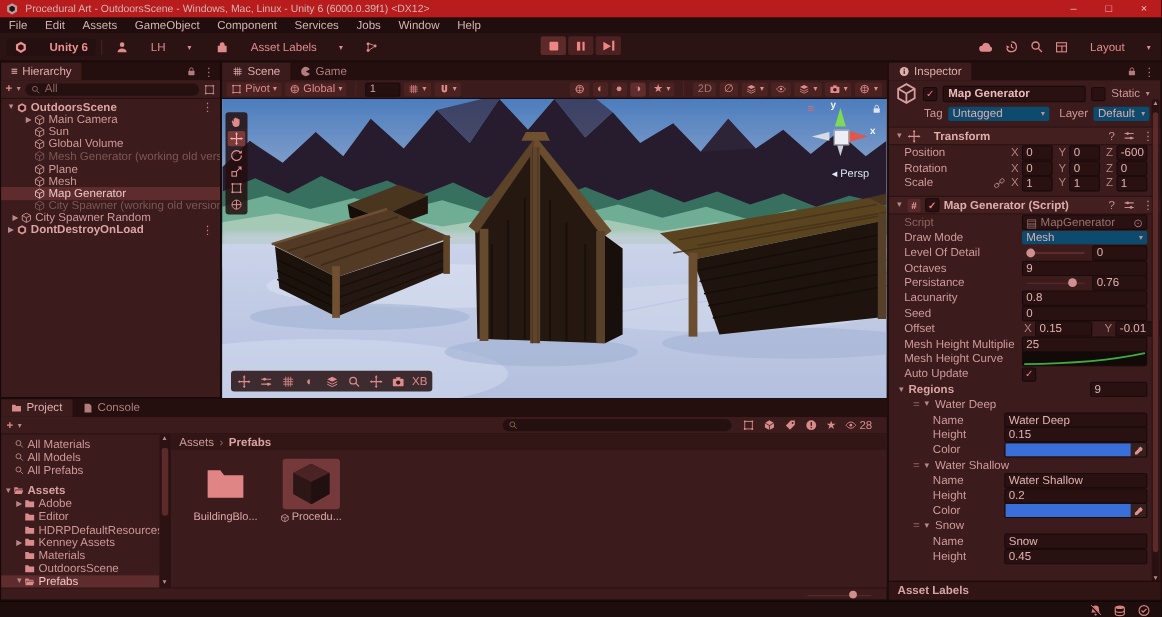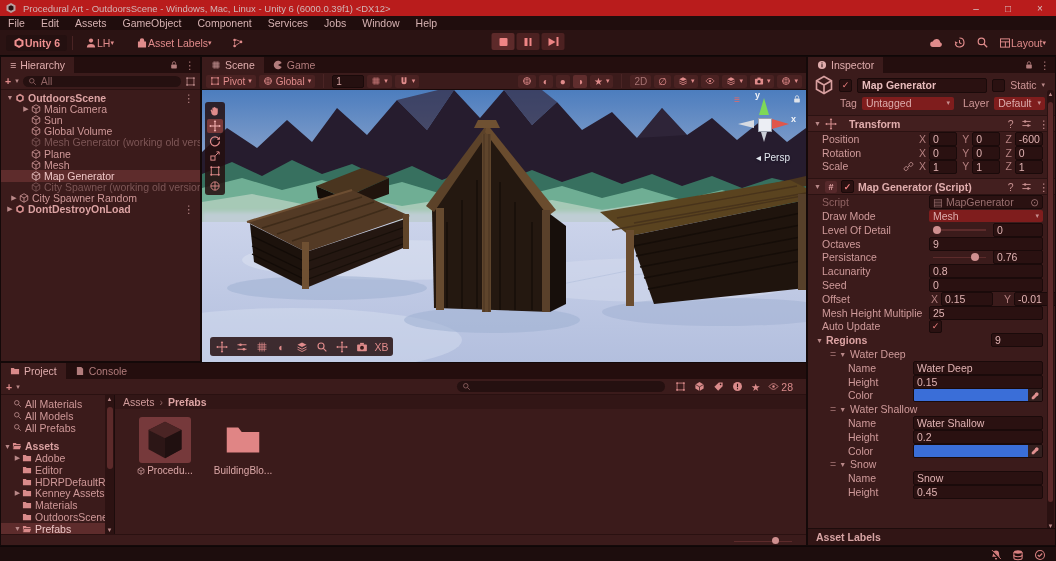--- a/index.html
+++ b/index.html
@@ -8,21 +8,21 @@
        position:relative;-webkit-font-smoothing:antialiased;}
   .ic{width:12px;height:12px;fill:currentColor;flex:none;display:inline-block}
   
   #titlebar{height:16px;background:#b91c1c;display:flex;align-items:center;font-size:9.5px;color:#d2b6b6;}
   #titlebar .ticon{margin:0 6px 0 5px;color:#b9a0a0}
   #titlebar .wbtns{margin-left:auto;display:flex}
   #titlebar .wbtn{width:32px;height:16px;display:flex;align-items:center;justify-content:center;color:#d8c2c2;font-size:10px}
   #menubar{height:14px;background:#200d0d;display:flex;align-items:center;font-size:10.5px;color:#d6b2b2}
   #menubar span{padding:0 8px;}
   #toolbar{height:25px;background:#2b1313;border-bottom:1px solid #0f0707;display:flex;align-items:center;position:relative}
-  .tchip{display:flex;align-items:center;gap:0;padding:2px 7px;border-radius:3px;color:#e08b8b}
+  .tchip{display:flex;align-items:center;gap:20px;padding:2px 7px;border-radius:3px;color:#e08b8b}
   .tchip.badge{background:#241010;font-weight:bold;color:#ef9090;margin-left:6px}
   .tsep{width:1px;height:14px;background:#4a2424;margin:0 5px}
   .playgrp{position:absolute;left:50%;top:3px;transform:translateX(-50%);display:flex;gap:2px}
   .pbtn{width:23px;height:17px;background:#4c2121;border-radius:2px;display:flex;align-items:center;justify-content:center;color:#ef8585}
   .pbtn.on{background:#5d2a2a}
   .psq{width:8px;height:8px;background:#ef8585;border-radius:1px}
   .pbar{width:2.5px;height:8px;background:#ef8585;margin:0 1px}
   .ptri{width:0;height:0;border-left:7px solid #ef8585;border-top:4.5px solid transparent;border-bottom:4.5px solid transparent}
   .pstick{width:2px;height:9px;background:#ef8585;margin-left:1px}
   #toolbar .right{margin-left:auto;display:flex;align-items:center;gap:10px;padding-right:10px;color:#e08b8b}
@@ -75,21 +75,21 @@
   
   .insp-body{height:458px;overflow:hidden;position:relative}
   .insp-scroll{position:absolute;right:1px;top:17px;width:7px;height:440px;background:#2a1111;border-radius:3px}
   .insp-thumb{position:absolute;left:1px;top:12px;width:5px;height:400px;background:#5c2a2a;border-radius:3px}
   .sarr{position:absolute;left:0;width:7px;text-align:center;font-size:6px;color:#b98888}
   .ihead{padding:3px 10px 3px 6px}
   .ihrow{display:flex;align-items:center;gap:5px;height:18px}
   .bigcube{color:#d8a0a0}
   .namefld{flex:1;height:13px;background:#2a1111;border:1px solid #1a0a0a;border-radius:2px;display:flex;align-items:center;padding:0 4px;font-weight:bold;color:#e8bcbc}
   .chk{width:11px;height:11px;background:#2a1111;border:1px solid #1a0a0a;border-radius:2px;display:flex;align-items:center;justify-content:center;color:#f08080;font-size:9px;flex:none}
-  .dd{height:13px;background:#7f1d1d;border-radius:2px;display:flex;align-items:center;padding:0 4px;gap:4px;color:#ddadad}
+  .dd{height:13px;background:#0c4a6e;border-radius:2px;display:flex;align-items:center;padding:0 4px;gap:4px;color:#ddadad}
   .dd .da{margin-left:auto;font-size:7px;color:#c79090}
   .comp-head{height:15px;background:#431f1f;border-top:1px solid #2b1212;border-bottom:1px solid #2b1212;display:flex;align-items:center;gap:4px;padding:0 6px;font-weight:bold;color:#e0adad}
   .comp-head .fold{font-size:7px;color:#b98888}
   .comp-head .cicons{margin-left:auto;display:flex;gap:7px;align-items:center;font-weight:normal;color:#c79090}
   .irow{display:flex;align-items:center;height:13.8px;padding-left:14px;padding-right:12px;gap:3px}
   .ilabel{width:104px;flex:none;white-space:nowrap;overflow:hidden;color:#cf9a9a}
   .ilabel.dim{color:#8f6262}
   .fld{height:12px;background:#2a1111;border:1px solid #1a0a0a;border-radius:2px;display:flex;align-items:center;padding:0 3px;color:#e0b2b2;flex:1;min-width:0}
   .fld.sm{flex:none;width:44px}
   .axl{color:#b58080;flex:none;padding-left:2px}
@@ -107,21 +107,21 @@
   .rhead .drag{color:#8f6262;letter-spacing:-1px}
   .rhead .fold{font-size:7px;color:#b98888}
   .rrow{display:flex;align-items:center;height:13.8px;padding-left:40px;padding-right:12px;gap:3px}
   .rrow .ilabel{width:62px}
   #assetlabels{position:absolute;bottom:0;left:0;right:0;height:16px;background:#311515;border-top:1px solid #1d0c0c;display:flex;align-items:center;padding:0 8px;font-weight:bold;color:#d8a5a5}
   
   .prj-tools{height:15px;background:#3b1b1b;border-bottom:1px solid #2a1111;display:flex;align-items:center;gap:4px;padding:0 5px}
   .prj-tools .srchfield{max-width:198px;margin-left:auto}
   .prj-icons{display:flex;gap:8px;align-items:center;padding:0 8px 0 6px;color:#d98a8a}
   .prj-body{display:flex;height:139px}
-  .ptree{width:104px;flex:none;overflow:hidden;padding-top:3px}
+  .ptree{width:144px;flex:none;overflow:hidden;padding-top:3px}
   .pscroll{width:9px;flex:none;background:#2c1212;position:relative}
   .pthumb{position:absolute;left:1.5px;top:12px;width:6px;height:62px;background:#5c2a2a;border-radius:3px}
   .pitems{flex:1;background:#3b1b1b;border-left:1px solid #1d0c0c;display:flex;flex-direction:column}
   .crumbs{height:14px;background:#321616;display:flex;align-items:center;gap:5px;padding:0 8px;color:#cf9a9a}
   .itemgrid{display:flex;gap:14px;padding:8px 0 0 18px}
   .tile{width:64px;display:flex;flex-direction:column;align-items:center;gap:2px}
   .thumbbox{width:52px;height:46px;display:flex;align-items:center;justify-content:center;border-radius:3px}
   .thumbbox.sel{background:#76393b}
   .tilelabel{font-size:10px;color:#dca8a8;display:flex;align-items:center;gap:2px;max-width:64px;white-space:nowrap;overflow:hidden}
   .prj-foot{height:12px;border-top:1px solid #2a1111;display:flex;align-items:center}
@@ -940,20 +940,28 @@
             <span>-0.01</span>
           </div>
       </div>
       <div class="irow">
         <span class="ilabel">Mesh Height Multiplie</span>
         <div class="fld">
             <span>25</span>
           </div>
       </div>
       <div class="irow">
+        <span class="ilabel">Mesh Height Curve</span>
+        <div class="curvebox">
+          <svg width="100%" height="12" viewBox="0 0 100 12" preserveAspectRatio="none">
+              <path d="M1,11 C 40,10.6 70,8 99,1" fill="none" stroke="#3fae3f" stroke-width="1.6"></path>
+            </svg>
+        </div>
+      </div>
+      <div class="irow">
         <span class="ilabel">Auto Update</span>
         <div class="chk">✓</div>
       </div>
       <div class="irow" style="padding-left:8px">
         <span class="fold" style="font-size:7px;color:#b98888">▼</span>
         <span class="ilabel" style="font-weight:bold;color:#dca3a3">Regions</span>
         <div style="flex:1"></div>
         <div class="fld sm">
             <span>9</span>
           </div>
@@ -1171,43 +1179,43 @@
         <div class="pthumb"></div>
         <span class="sarr" style="bottom:1px;width:9px">▼</span>
       </div>
       <div class="pitems">
         <div class="crumbs">
           <span>Assets</span>
           <span style="color:#8f6262">›</span>
           <span style="font-weight:bold;color:#dca3a3">Prefabs</span>
         </div>
         <div class="itemgrid">
+          <div class="tile">
+            <div class="thumbbox">
+              <svg style="width:46px;height:40px;color:#e08585">
+                  <use href="#s-folder"></use>
+                </svg>
+            </div>
+            <div class="tilelabel">BuildingBlo...</div>
+          </div>
           <div class="tile">
             <div class="thumbbox sel">
               <svg viewBox="0 0 48 48" style="width:44px;height:44px">
                 <polygon points="24,4 42,13 42,34 24,44 6,34 6,13" fill="#2c1616"></polygon>
                 <polygon points="24,4 42,13 24,22 6,13" fill="#4a2424"></polygon>
                 <polygon points="24,22 42,13 42,34 24,44" fill="#201010"></polygon>
               </svg>
             </div>
             <div class="tilelabel">
               <svg class="ic" style="width:8px;height:8px">
                   <use href="#s-cube"></use>
                 </svg>
               <span>Procedu...</span>
             </div>
           </div>
-          <div class="tile">
-            <div class="thumbbox">
-              <svg style="width:46px;height:40px;color:#e08585">
-                  <use href="#s-folder"></use>
-                </svg>
-            </div>
-            <div class="tilelabel">BuildingBlo...</div>
-          </div>
         </div>
       </div>
     </div>
     <div class="prj-foot">
       <div class="zoomsl">
         <div class="sl-track"></div>
         <div class="sl-thumb" style="left:38px"></div>
       </div>
     </div>
   </div>

